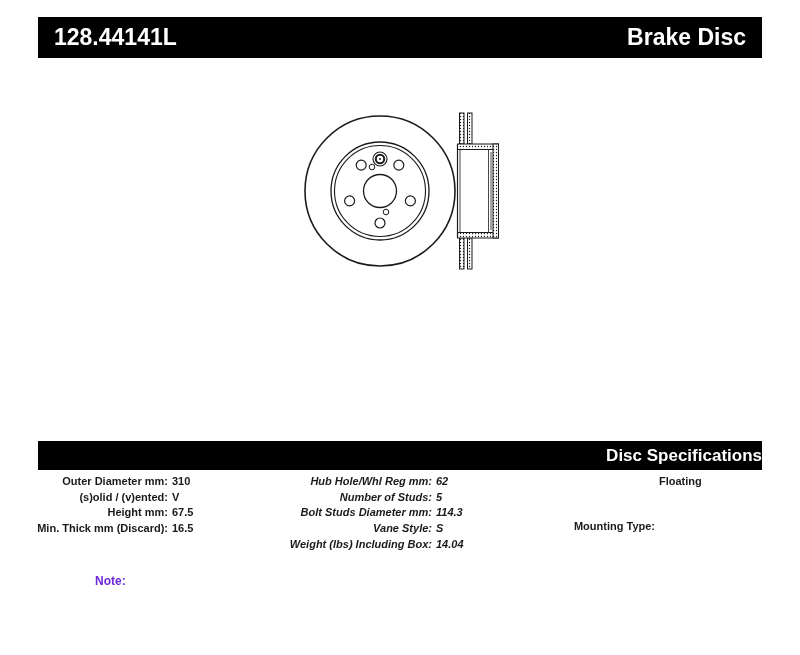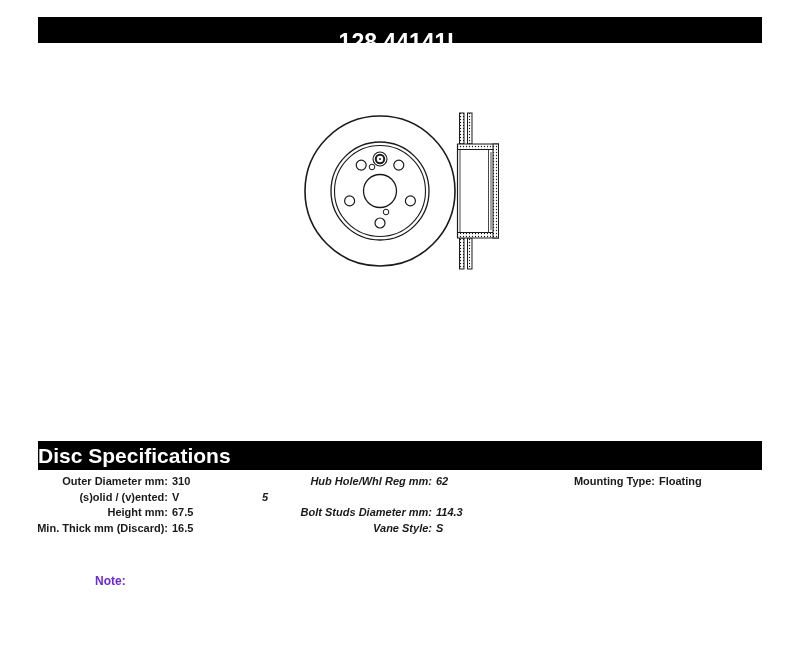--- a/index.html
+++ b/index.html
@@ -14,36 +14,35 @@
   .bar {
     position: absolute;
     left: 38px;
     width: 724px;
     background: #000000;
     color: #ffffff;
     box-sizing: border-box;
   }
   .header-bar {
     top: 17px;
-    height: 26px;
+    height: 41px;
     display: flex;
     justify-content: space-between;
     align-items: center;
     padding: 12px 16px;
     font-size: 23px;
     font-weight: bold;
-    flex-direction: column;
   }
   .spec-bar {
     top: 441px;
     height: 29px;
     display: flex;
-    justify-content: flex-start;
+    justify-content: flex-end;
     align-items: center;
-    font-size: 21px;
+    font-size: 17px;
     font-weight: bold;
   }
   .drawing {
     position: absolute;
     left: 285px;
     top: 100px;
   }
   .spec-col {
     position: absolute;
     top: 474px;
@@ -61,21 +60,21 @@
     display: inline-block;
     text-align: right;
     margin-right: 4px;
     flex: none;
   }
   .col-1 { left: 28px; }
   .col-1 .spec-label { width: 140px; }
   .col-2 { left: 262px; font-style: italic; }
   .col-2 .spec-label { width: 170px; }
   .col-3 { left: 535px; }
-  .col-3 .spec-label { width: 120px; }
+  .col-3 .spec-label { width: 120px; margin-top: 45px; }
   .note-label {
     position: absolute;
     left: 95px;
     top: 574px;
     font-size: 12px;
     font-weight: bold;
     color: #6d28d9;
   }
 </style>
 </head>
@@ -160,29 +159,34 @@
       <span class="spec-value">16.5</span>
     </div>
   </div>
 
   <div class="spec-col col-2">
     <div class="spec-row">
       <span class="spec-label">Hub Hole/Whl Reg mm:</span>
       <span class="spec-value">62</span>
     </div>
     <div class="spec-row">
+      <span class="spec-label">Number of Studs:</span>
       <span class="spec-value">5</span>
     </div>
     <div class="spec-row">
       <span class="spec-label">Bolt Studs Diameter mm:</span>
       <span class="spec-value">114.3</span>
     </div>
     <div class="spec-row">
       <span class="spec-label">Vane Style:</span>
       <span class="spec-value">S</span>
+    </div>
+    <div class="spec-row">
+      <span class="spec-label">Weight (lbs) Including Box:</span>
+      <span class="spec-value">14.04</span>
     </div>
   </div>
 
   <div class="spec-col col-3">
     <div class="spec-row">
       <span class="spec-label">Mounting Type:</span>
       <span class="spec-value">Floating</span>
     </div>
   </div>
 

